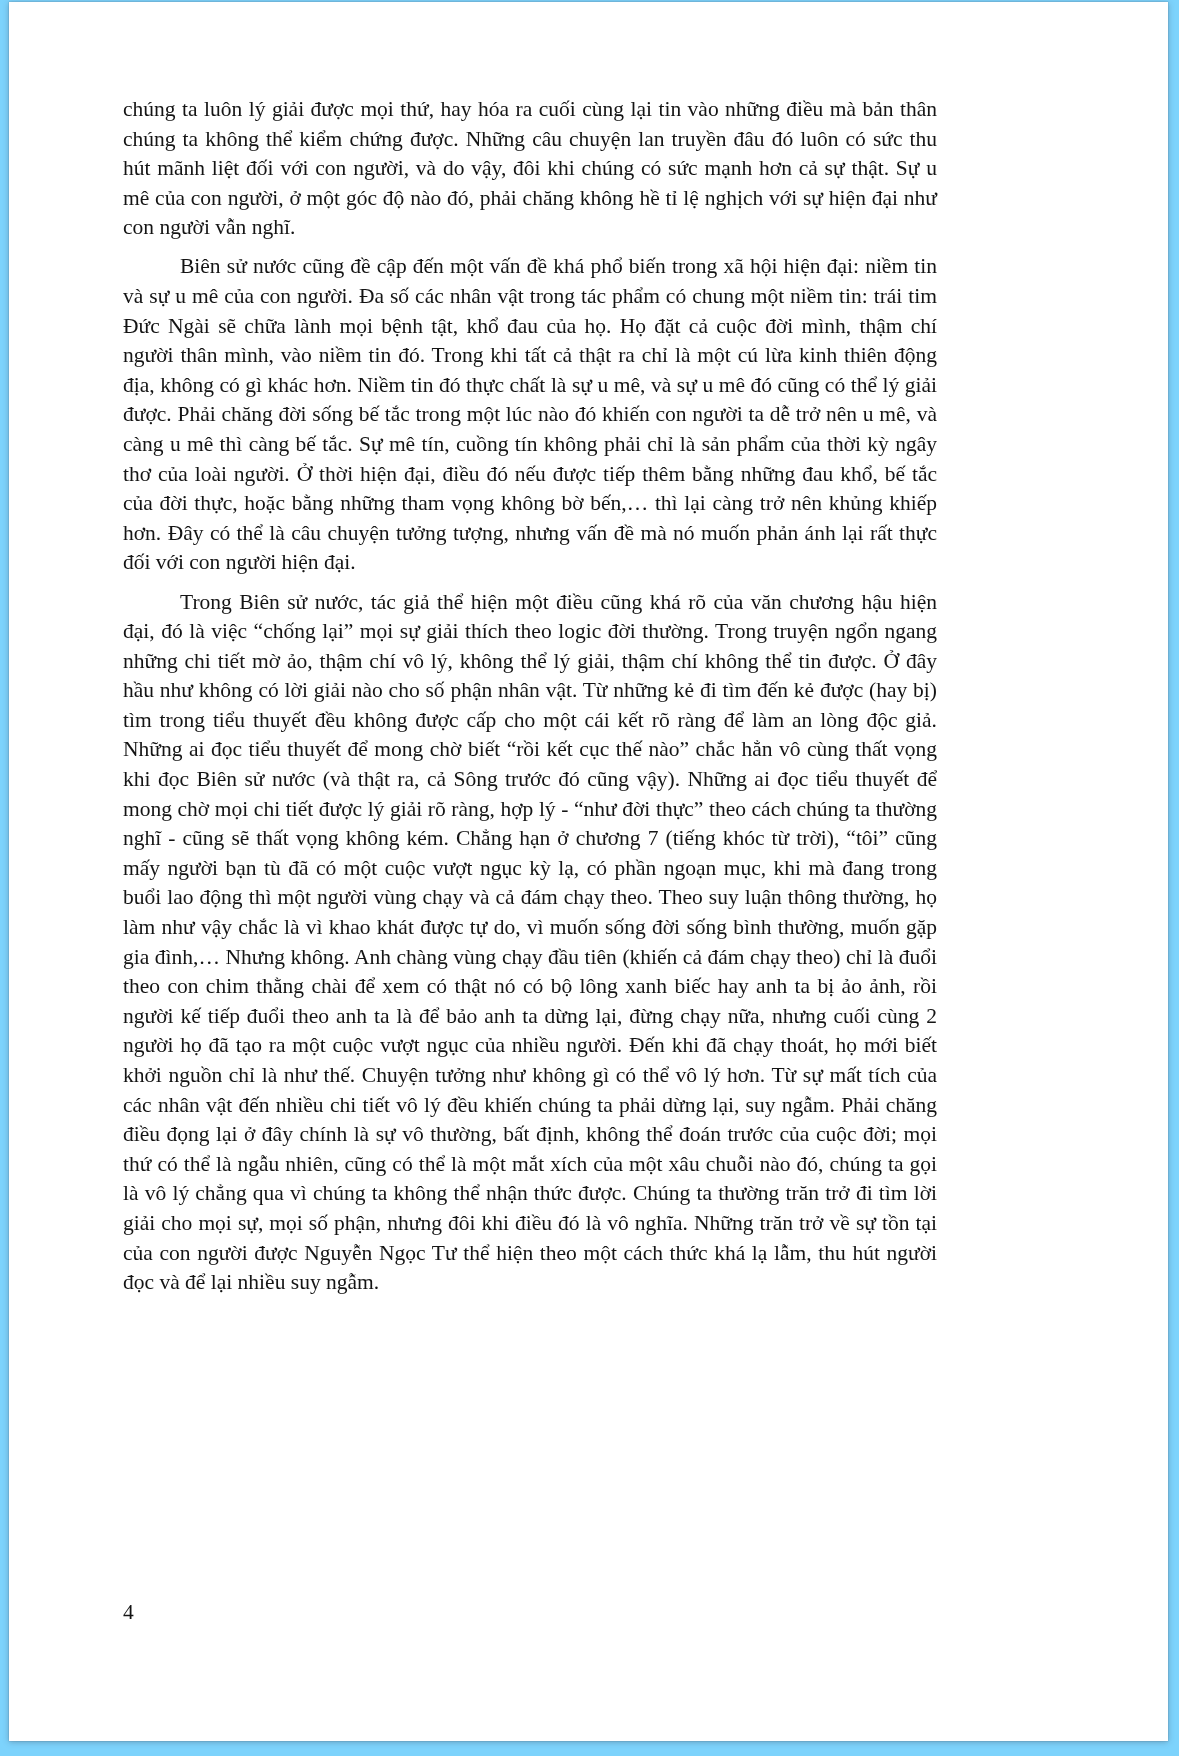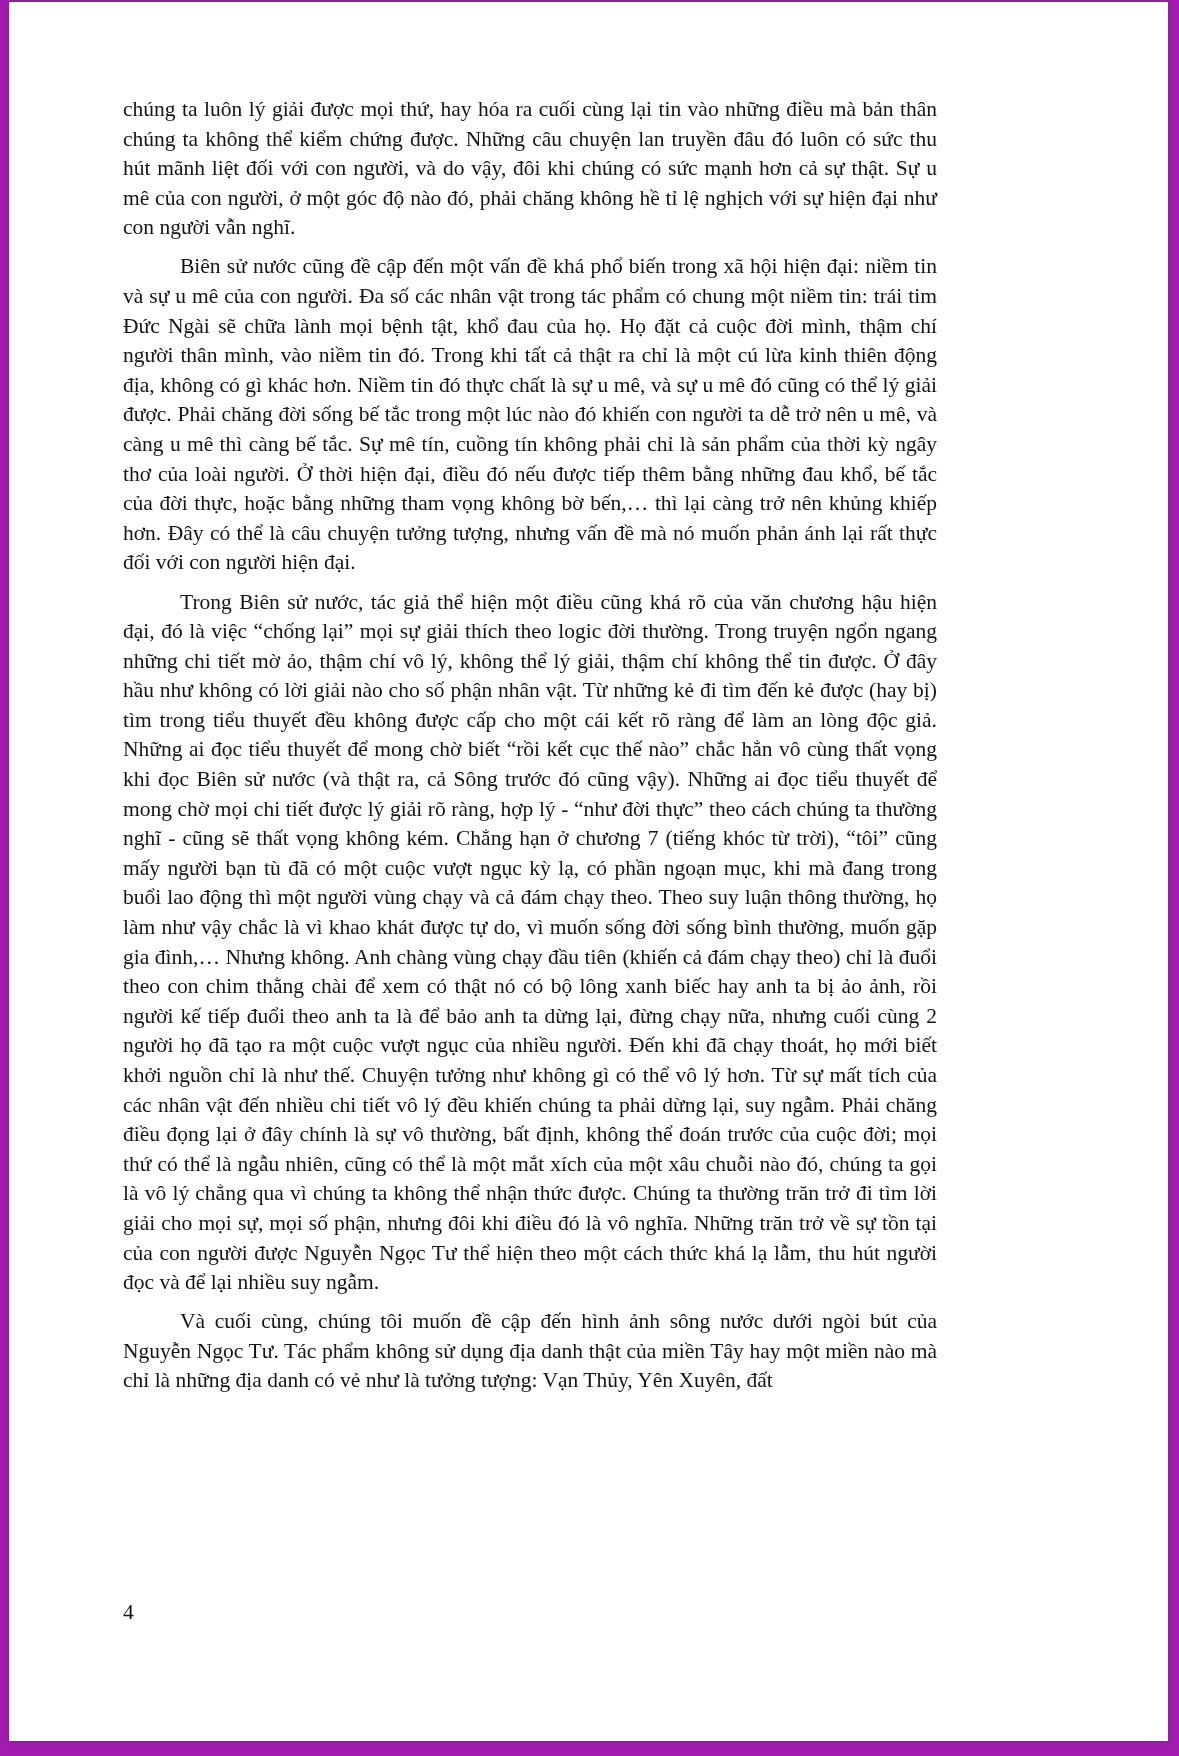--- a/index.html
+++ b/index.html
@@ -10,21 +10,21 @@
     width: 1179px;
     height: 1756px;
     background: #e7e7ec;
     font-family: "Liberation Serif", "DejaVu Serif", serif;
     overflow: hidden;
     position: relative;
   }
   .viewer {
     position: absolute;
     inset: 0;
-    background: #a21caf;
+    background: #7dd3fc;
   }
   .paper {
     position: absolute;
     left: 9px;
     top: 2px;
     right: 11px;
     bottom: 15px;
     background: #ffffff;
     box-shadow: 0 1px 6px rgba(60,60,75,0.35), 0 0 1px rgba(60,60,75,0.5);
   }
@@ -59,17 +59,16 @@
 </head>
 <body>
 
 <div class="viewer">
   <div class="paper">
     <div class="text-block">
 
     <p><span>chúng ta luôn lý giải được mọi thứ, hay hóa ra cuối cùng lại tin vào những điều mà bản thân chúng ta không thể kiểm chứng được. Những câu chuyện lan truyền đâu đó luôn có sức thu hút mãnh liệt đối với con người, và do vậy, đôi khi chúng có sức mạnh hơn cả sự thật. Sự u mê của con người, ở một góc độ nào đó, phải chăng không hề tỉ lệ nghịch với sự hiện đại như con người vẫn nghĩ.</span></p>
         <p class="indent"><span class="i">Biên sử nước</span><span> cũng đề cập đến một vấn đề khá phổ biến trong xã hội hiện đại: niềm tin và sự u mê của con người. Đa số các nhân vật trong tác phẩm có chung một niềm tin: trái tim Đức Ngài sẽ chữa lành mọi bệnh tật, khổ đau của họ. Họ đặt cả cuộc đời mình, thậm chí người thân mình, vào niềm tin đó. Trong khi tất cả thật ra chỉ là một cú lừa kinh thiên động địa, không có gì khác hơn. Niềm tin đó thực chất là sự u mê, và sự u mê đó cũng có thể lý giải được. Phải chăng đời sống bế tắc trong một lúc nào đó khiến con người ta dễ trở nên u mê, và càng u mê thì càng bế tắc. Sự mê tín, cuồng tín không phải chỉ là sản phẩm của thời kỳ ngây thơ của loài người. Ở thời hiện đại, điều đó nếu được tiếp thêm bằng những đau khổ, bế tắc của đời thực, hoặc bằng những tham vọng không bờ bến,… thì lại càng trở nên khủng khiếp hơn. Đây có thể là câu chuyện tưởng tượng, nhưng vấn đề mà nó muốn phản ánh lại rất thực đối với con người hiện đại.</span></p>
         <p class="indent"><span>Trong </span><span class="i">Biên sử nước,</span><span> tác giả thể hiện một điều cũng khá rõ của văn chương hậu hiện đại, đó là việc “chống lại” mọi sự giải thích theo logic đời thường. Trong truyện ngổn ngang những chi tiết mờ ảo, thậm chí vô lý, không thể lý giải, thậm chí không thể tin được. Ở đây hầu như không có lời giải nào cho số phận nhân vật. Từ những kẻ đi tìm đến kẻ được (hay bị) tìm trong tiểu thuyết đều không được cấp cho một cái kết rõ ràng để làm an lòng độc giả. Những ai đọc tiểu thuyết để mong chờ biết “rồi kết cục thế nào” chắc hẳn vô cùng thất vọng khi đọc </span><span class="i">Biên sử nước</span><span> (và thật ra, cả </span><span class="i">Sông</span><span> trước đó cũng vậy). Những ai đọc tiểu thuyết để mong chờ mọi chi tiết được lý giải rõ ràng, hợp lý - “như đời thực” theo cách chúng ta thường nghĩ - cũng sẽ thất vọng không kém. Chẳng hạn ở chương 7 (tiếng khóc từ trời), “tôi” cũng mấy người bạn tù đã có một cuộc vượt ngục kỳ lạ, có phần ngoạn mục, khi mà đang trong buổi lao động thì một người vùng chạy và cả đám chạy theo. Theo suy luận thông thường, họ làm như vậy chắc là vì khao khát được tự do, vì muốn sống đời sống bình thường, muốn gặp gia đình,… Nhưng không. Anh chàng vùng chạy đầu tiên (khiến cả đám chạy theo) chỉ là đuổi theo con chim thằng chài để xem có thật nó có bộ lông xanh biếc hay anh ta bị ảo ảnh, rồi người kế tiếp đuổi theo anh ta là để bảo anh ta dừng lại, đừng chạy nữa, nhưng cuối cùng 2 người họ đã tạo ra một cuộc vượt ngục của nhiều người. Đến khi đã chạy thoát, họ mới biết khởi nguồn chỉ là như thế. Chuyện tưởng như không gì có thể vô lý hơn. Từ sự mất tích của các nhân vật đến nhiều chi tiết vô lý đều khiến chúng ta phải dừng lại, suy ngẫm. Phải chăng điều đọng lại ở đây chính là sự vô thường, bất định, không thể đoán trước của cuộc đời; mọi thứ có thể là ngẫu nhiên, cũng có thể là một mắt xích của một xâu chuỗi nào đó, chúng ta gọi là vô lý chẳng qua vì chúng ta không thể nhận thức được. Chúng ta thường trăn trở đi tìm lời giải cho mọi sự, mọi số phận, nhưng đôi khi điều đó là vô nghĩa. Những trăn trở về sự tồn tại của con người được Nguyễn Ngọc Tư thể hiện theo một cách thức khá lạ lẫm, thu hút người đọc và để lại nhiều suy ngẫm.</span></p>
-        <p class="indent"><span>Và cuối cùng, chúng tôi muốn đề cập đến hình ảnh sông nước dưới ngòi bút của Nguyễn Ngọc Tư. Tác phẩm không sử dụng địa danh thật của miền Tây hay một miền nào mà chỉ là những địa danh có vẻ như là tưởng tượng: Vạn Thủy, Yên Xuyên, đất</span></p>
       </div>
     <div class="page-number">4</div>
   </div>
 </div>
 
 </body></html>

